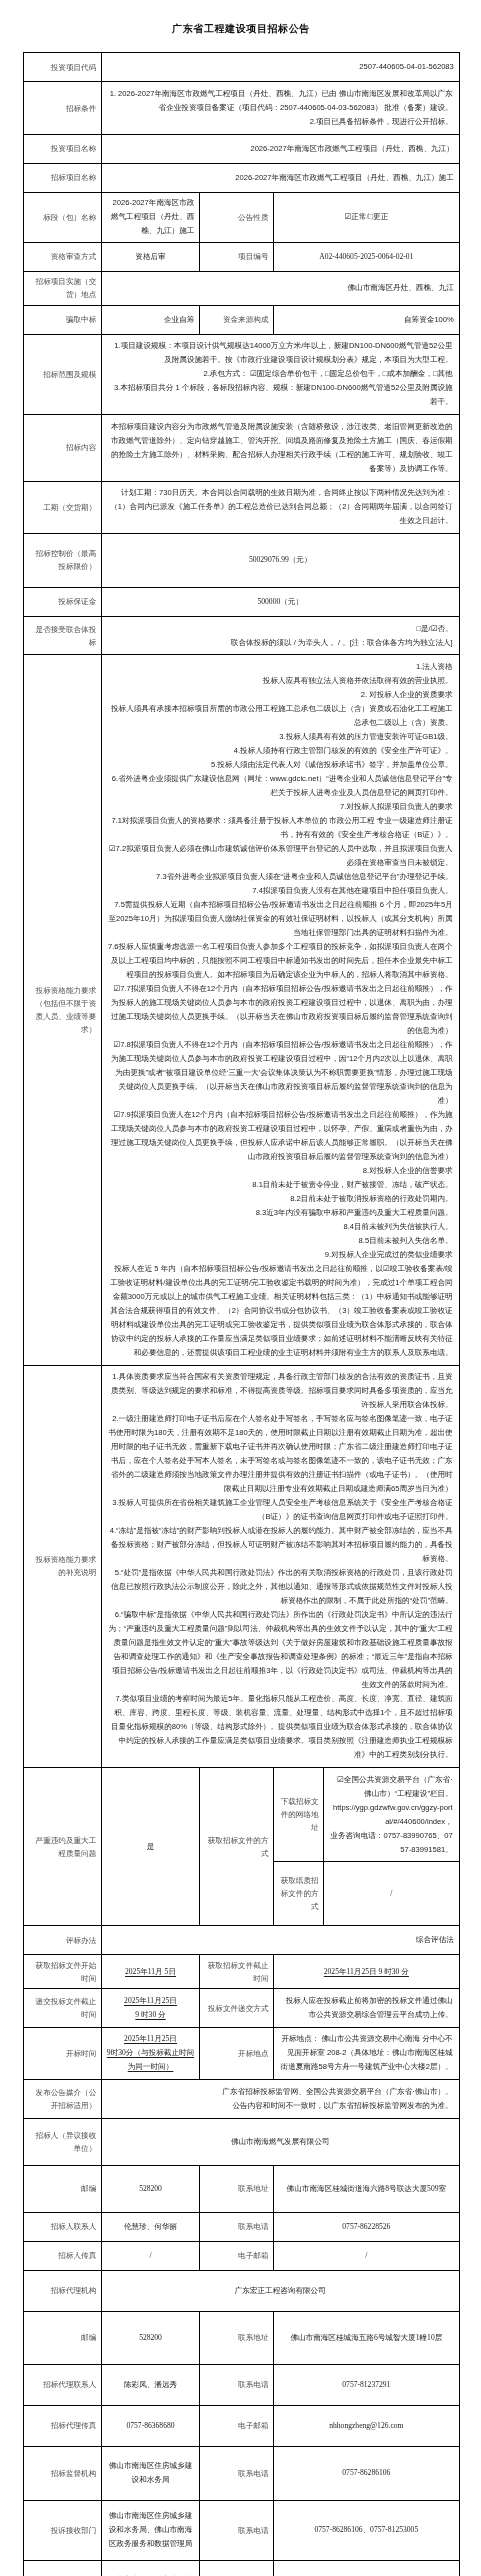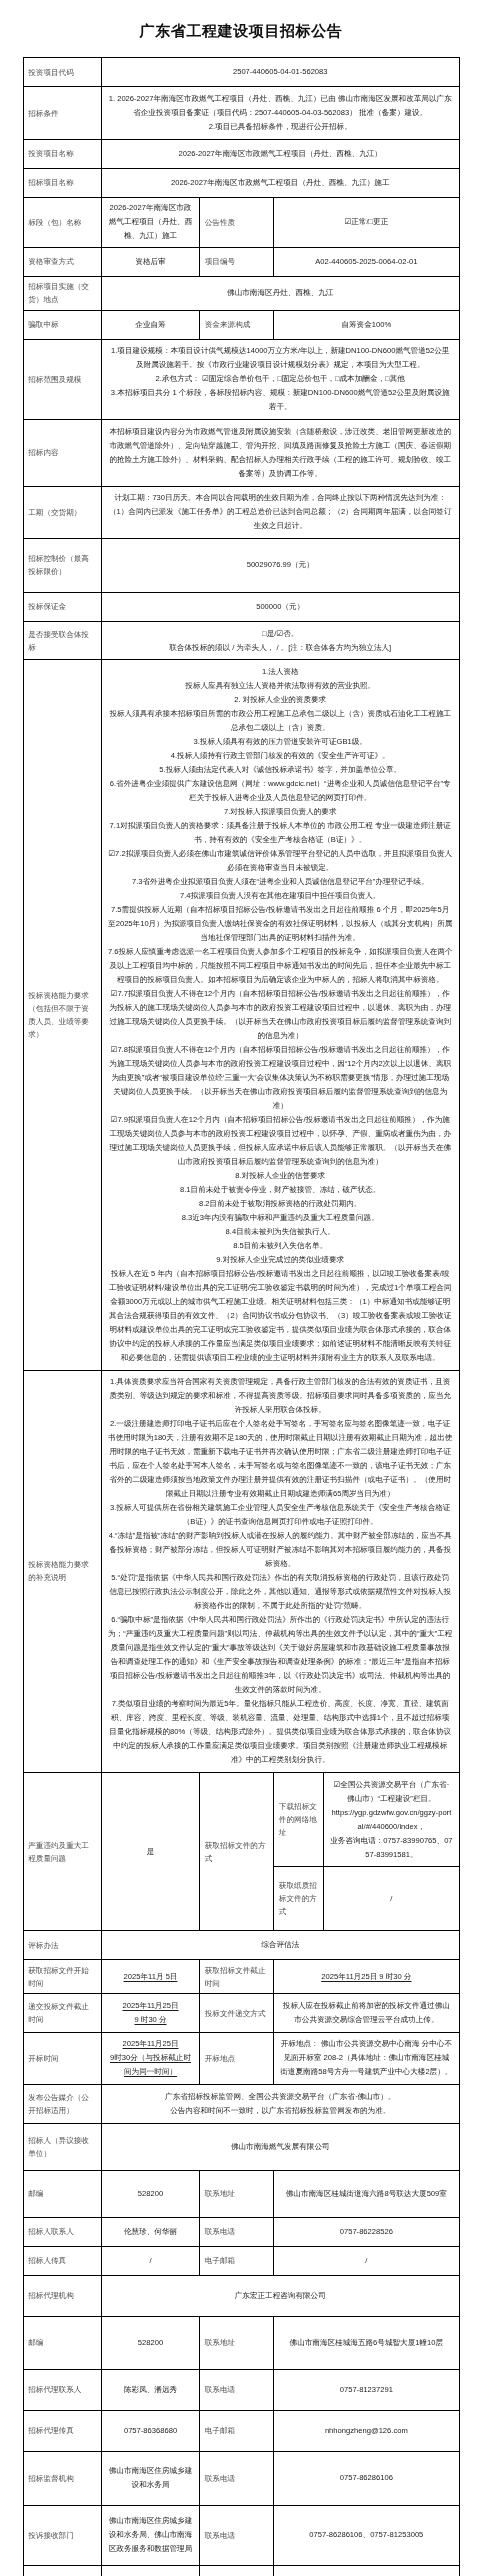--- a/index.html
+++ b/index.html
@@ -1,24 +1,24 @@
 <!DOCTYPE html>
 <html style="font-size:9.4px"><head>
 <meta charset="utf-8">
 <style>
   html,body { margin:0; padding:0; background:#ffffff; }
   body { width:482px; font-family:"Liberation Sans","DejaVu Sans",sans-serif; color:#000; }
   .page { width:482px; padding-top:22px; }
-  .doc-title { font-size:15px; font-weight:bold; text-align:center; margin:0 0 16.4px 0; letter-spacing:0.6px; color:#111; }
+  .doc-title { font-size:10px; font-weight:bold; text-align:center; margin:0 0 16.4px 0; letter-spacing:0.6px; color:#111; }
   table.announcement { border-collapse:collapse; table-layout:fixed; width:437px; margin:0 auto 21px auto; border:1.2px solid #000; }
   col.c1{width:18%;} col.c2{width:22.5%;} col.c3{width:17%;} col.c4{width:11.5%;} col.c5{width:31%;}
   td { border:0.6px solid #000; font-size:7.6px; vertical-align:middle; padding:3.5px 4.7px; height:29px; box-sizing:border-box; word-break:break-all; }
-  td.lbl { color:#4d4d4d; text-align:left; line-height:13px; font-weight:400; }
-  td.val { color:#1c1c1c; line-height:14px; text-align:center; white-space:pre-line; }
-  td.c { text-align:center; }
+  td.lbl { color:#4d4d4d; text-align:right; line-height:13px; font-weight:400; }
+  td.val { color:#1c1c1c; line-height:14px; text-align:right; white-space:pre-line; }
+  td.c { text-align:center;font-family:Liberation Serif, serif; }
   td.u { text-decoration:underline; text-underline-offset:1.8px; }
   td.big { padding:4.7px 5.8px; }
 </style>
 </head>
 <body>
 
 <div class="page">
   <h1 class="doc-title">广东省工程建设项目招标公告</h1>
 
   <table class="announcement">

